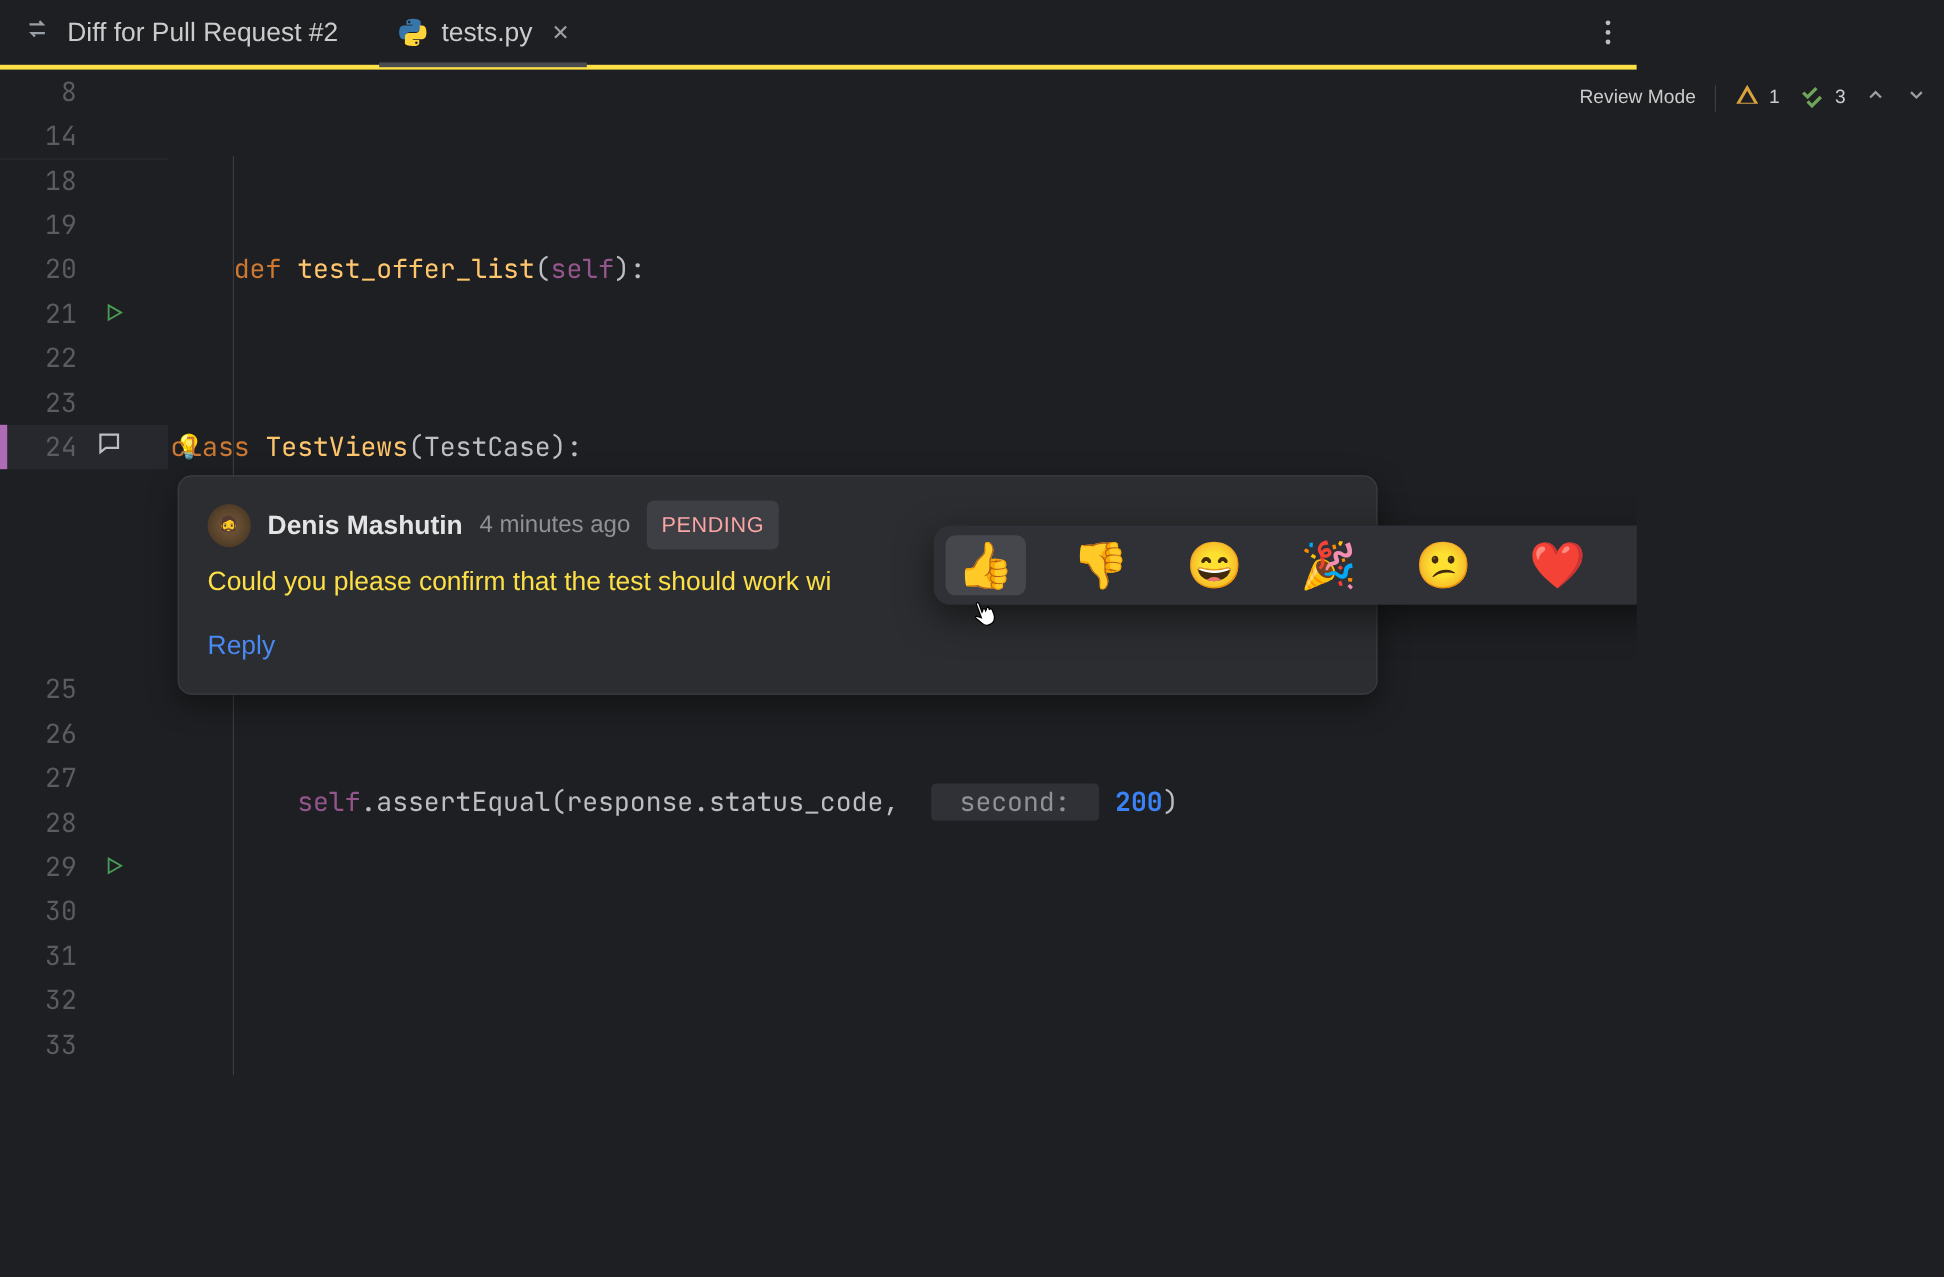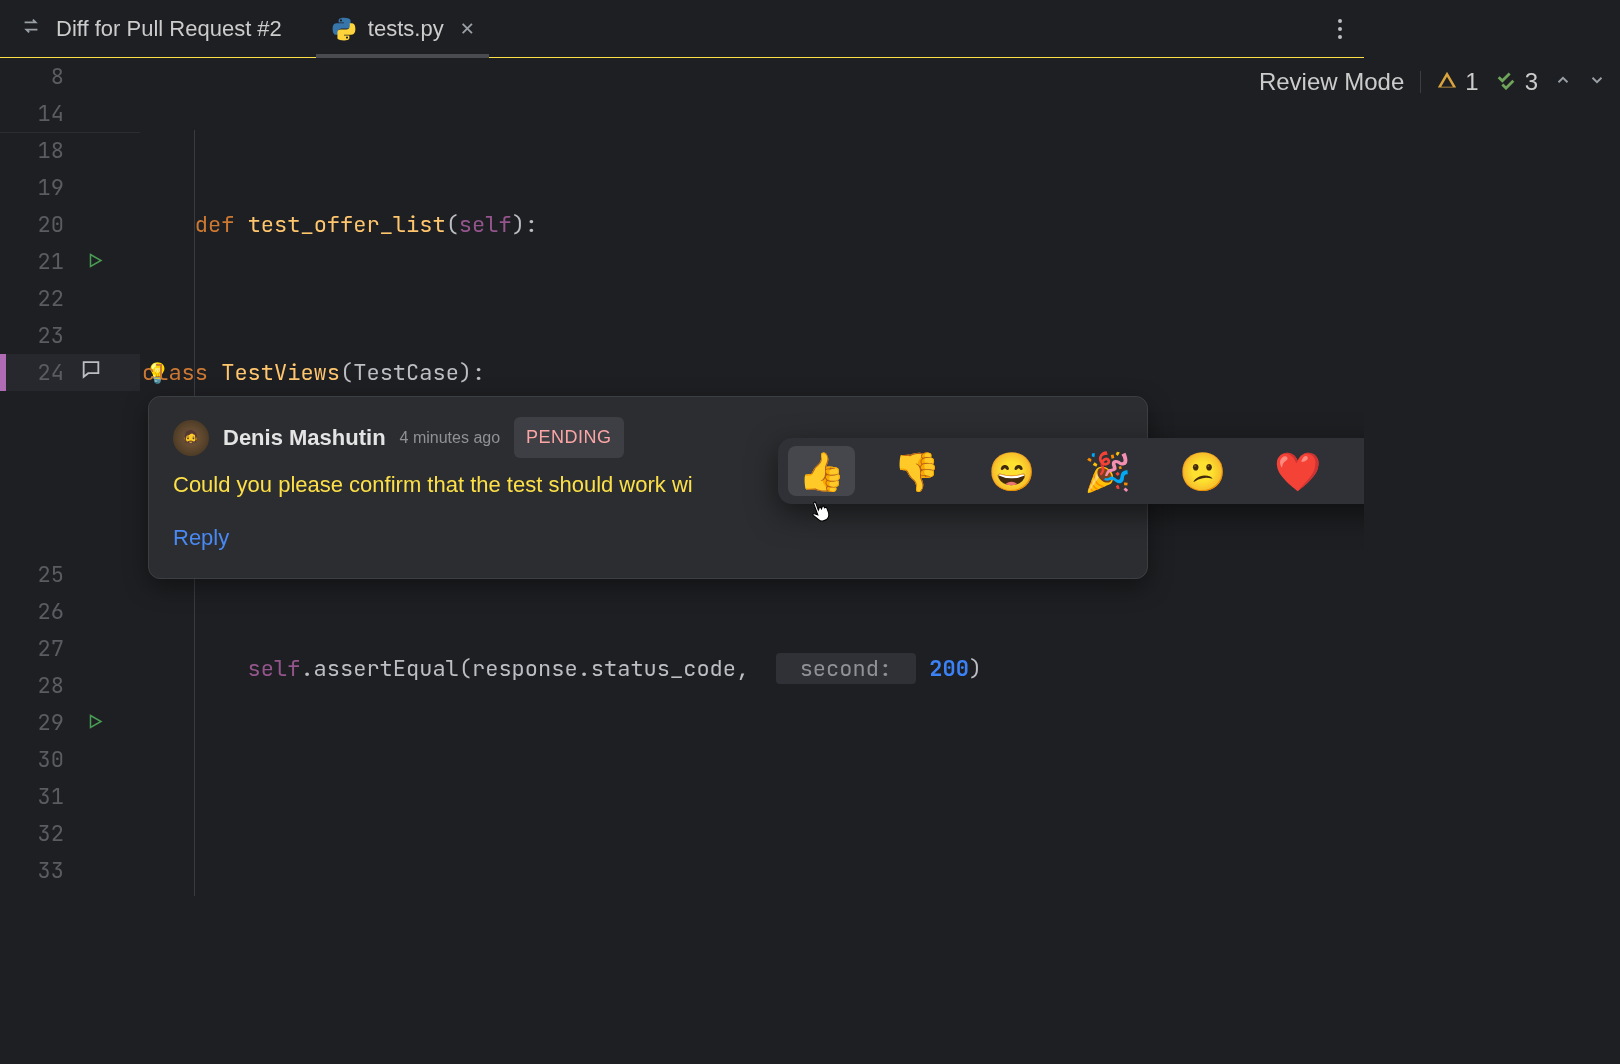--- a/index.html
+++ b/index.html
@@ -10,21 +10,21 @@
     width: 1364px;
     height: 896px;
     overflow: hidden;
   }
 
   
   .tab-bar {
     display: flex;
     align-items: center;
     height: 58px;
-    border-bottom: 1px solid #fde047;
+    border-bottom: 4px solid #fde047;
     padding: 0 10px;
     position: relative;
   }
   .arrow-icon { font-size: 20px; color: #9aa0a6; margin: 0 10px; }
   .tab {
     display: flex;
     align-items: center;
     padding: 0 14px;
     height: 58px;
     font-size: 22px;
@@ -44,21 +44,21 @@
   .more-icon {
     position:absolute; right:22px; top:50%; transform:translateY(-50%);
     color:#bcbec4; font-size:22px; letter-spacing:0; line-height:1; cursor:pointer;
     display:flex; flex-direction:column; gap:4px;
   }
   .more-icon span{ width:4px; height:4px; background:#bcbec4; border-radius:50%; display:block; }
 
   
   .review-bar {
     position:absolute; right:14px; top:68px; display:flex; align-items:center; gap:16px;
-    font-size:24px; color:#cccccc;
+    font-size:16px; color:#cccccc;
     z-index: 5;
   }
   .review-bar .warning-icon { color:#d9a33e; }
   .review-bar .check-icon { color:#6fa55a; }
   .review-bar .count { color:#cccccc; margin-left:-8px; }
   .chevron { color:#9aa0a6; font-size:20px; }
 
   
   .editor {
     display:flex;
@@ -118,21 +118,21 @@
     padding:20px 24px 22px; box-shadow:0 8px 24px rgba(0,0,0,0.4);
     z-index:10;
     font-family: -apple-system, BlinkMacSystemFont, "Segoe UI", sans-serif;
   }
   .comment-header { display:flex; align-items:center; gap:14px; margin-bottom:10px; }
   .avatar {
     width:36px; height:36px; border-radius:50%; background: radial-gradient(#7a5c3b,#3c2e1e);
     display:flex; align-items:center; justify-content:center; color:#fff; font-size:14px;
   }
   .author-name { font-weight:600; color:#e4e4e4; font-size:22px;}
-  .timestamp { color:#8f9195; font-size:16px; }
+  .timestamp { color:#8f9195; font-size:20px; }
   .status-badge {
     background:#3d3f44; color:#fca5a5; padding:2px 12px; border-radius:6px;
     font-size:18px; letter-spacing:0.5px;
   }
   .comment-body { color:#fde047; font-size:22px; line-height:1.5; margin-bottom:18px; }
   .reply-link { color:#4989f3; font-size:22px; cursor:pointer; }
 
   
   .emoji-picker {
     position:absolute;

